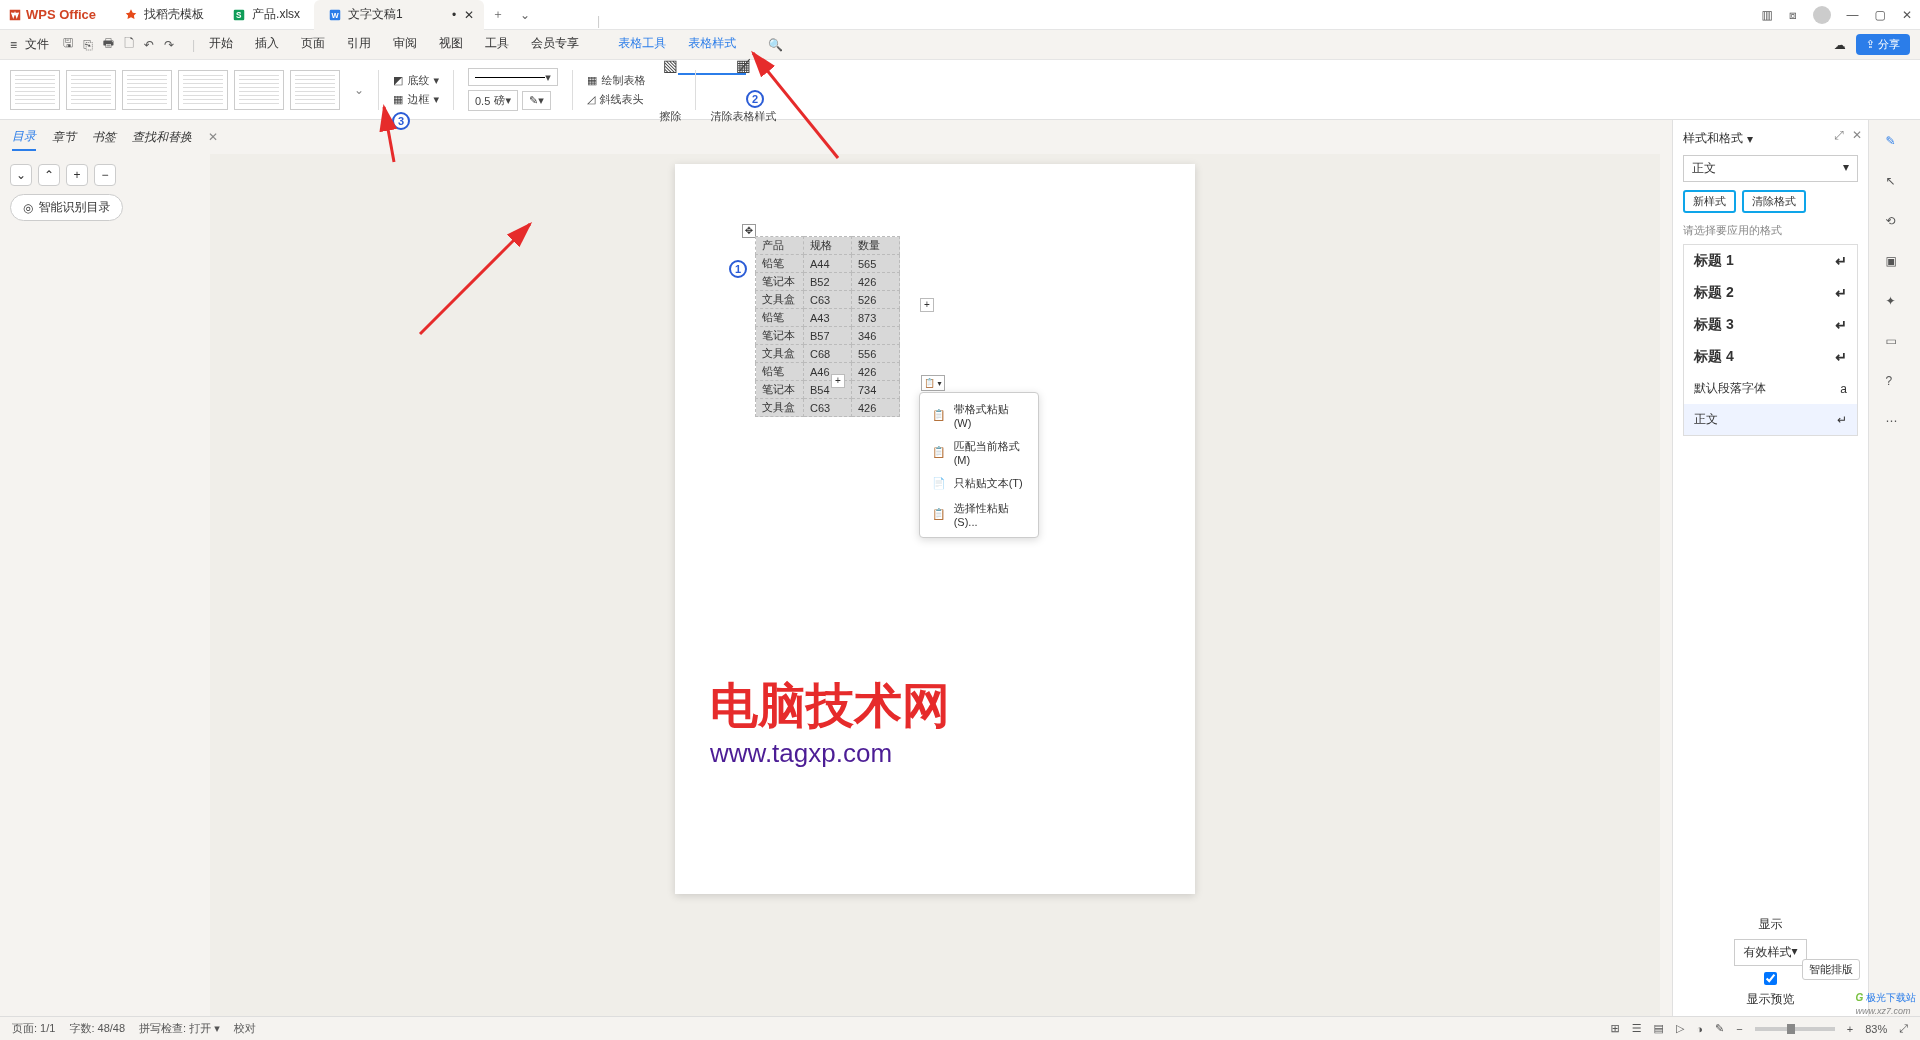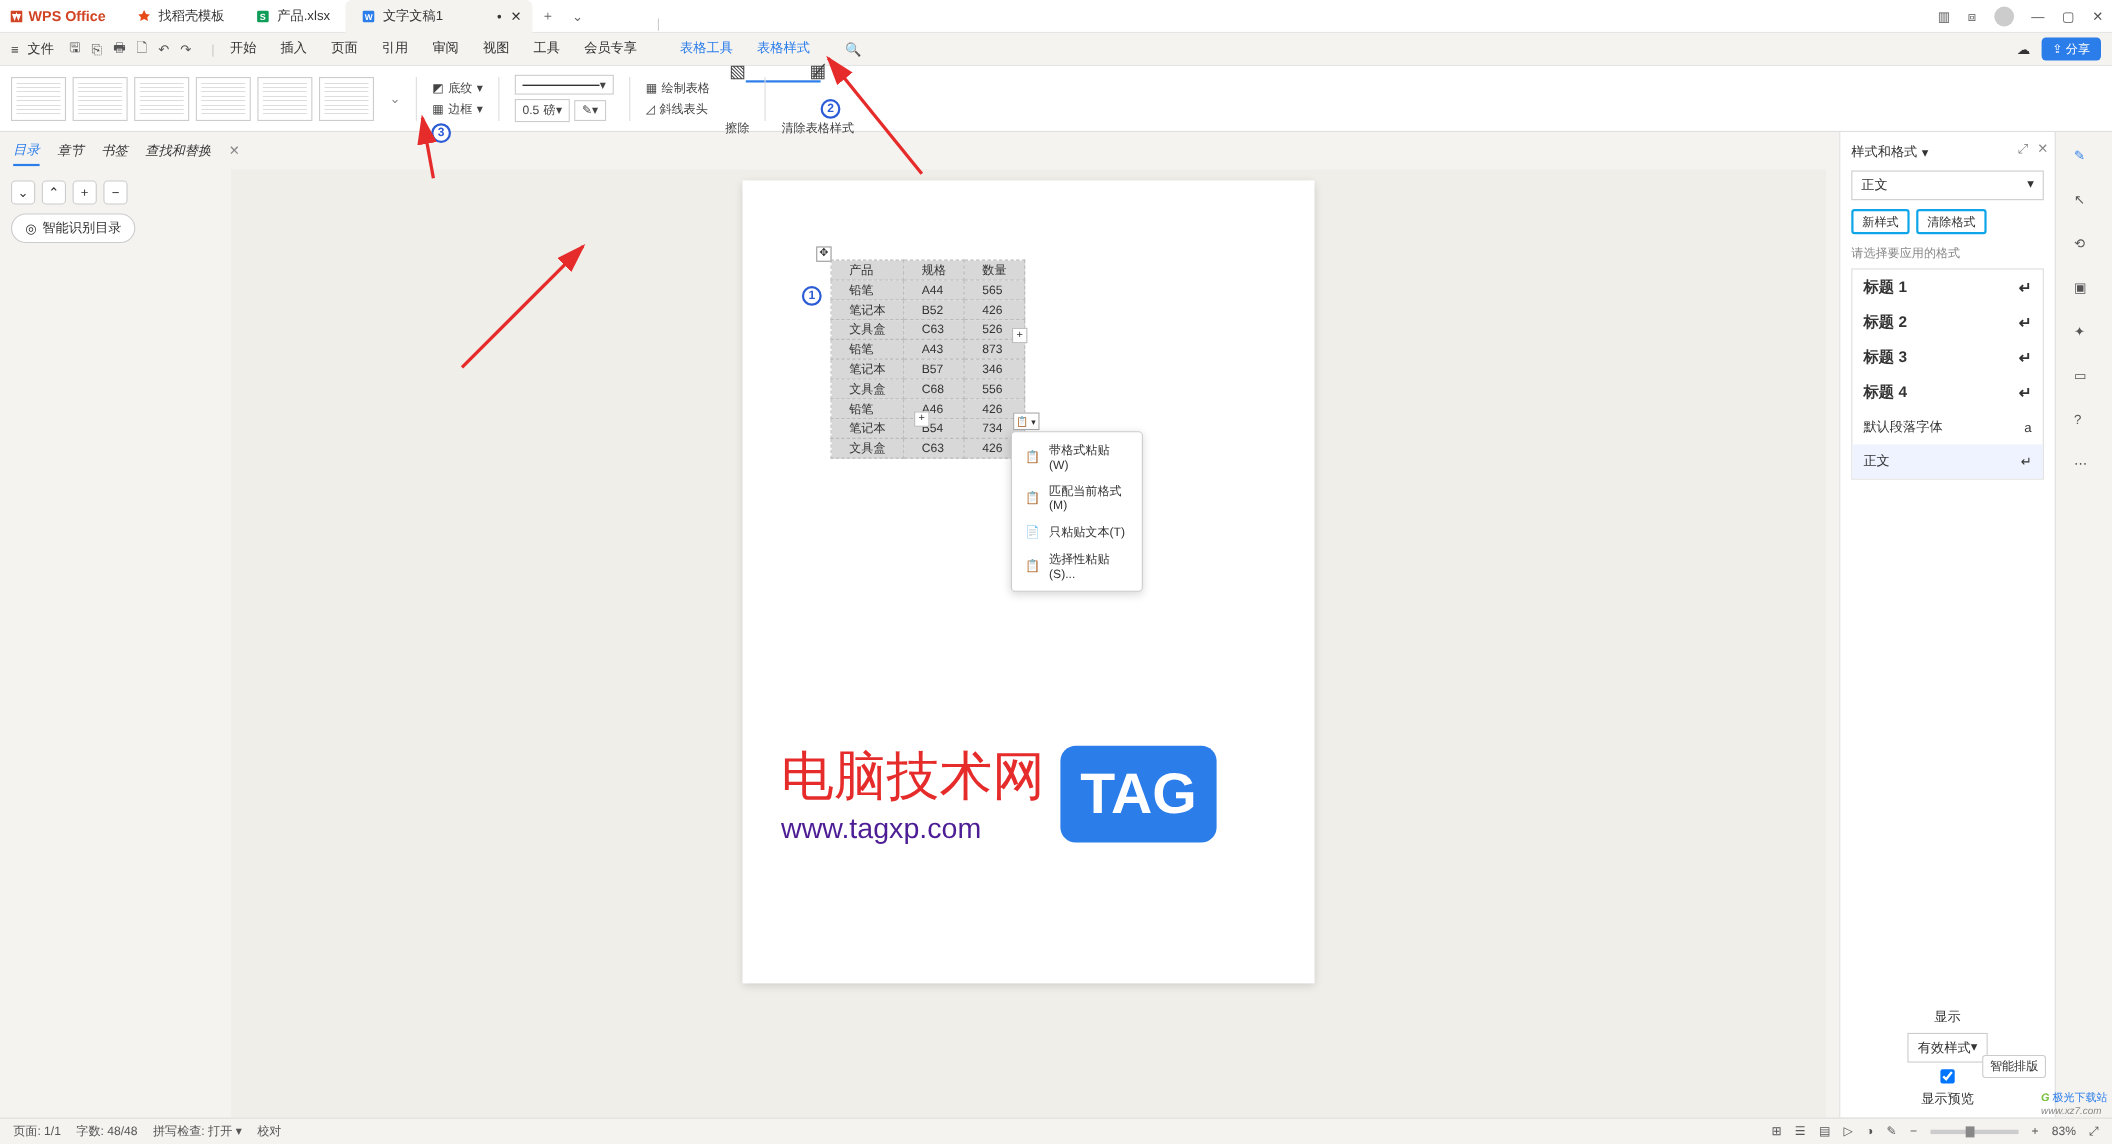--- a/index.html
+++ b/index.html
@@ -52,21 +52,21 @@
   .side-tools .tbtn { width:22px; height:22px; border:1px solid #ccc; border-radius:4px; display:flex; align-items:center; justify-content:center; background:#fff;}
   .smart-btn { border:1px solid #ccc; border-radius:14px; padding:4px 12px; display:inline-flex; align-items:center; gap:5px; background:#fff;}
 
   
   .canvas-area { position:absolute; left:210px; right:260px; top:154px; bottom:24px; background:#f0eee9; overflow:hidden;}
   .page { position:absolute; left:50%; transform:translateX(-50%); top:10px; width:520px; height:730px; background:#fff; box-shadow:0 2px 8px rgba(0,0,0,0.15);}
 
   
   .tbl-handle { position:absolute; left:67px; top:60px; width:14px; height:14px; border:1px solid #999; background:#fff; font-size:10px; text-align:center; line-height:12px;}
   .tbl { position:absolute; left:80px; top:72px; border-collapse:collapse; font-size:11px;}
-  .tbl td { border:1px dashed #bbb; padding:1px 16px; background:#d8d8d8; min-width:48px;}
+  .tbl td { border:1px dashed #bbb; padding:1px 6px; background:#d8d8d8; min-width:48px;}
   .tbl tr:first-child td{ font-weight:normal;}
   .tbl-add-r { position:absolute; width:14px; height:14px; border:1px solid #bbb; background:#fff; font-size:10px; text-align:center; line-height:12px;}
 
   
   .paste-btn { position:absolute; left:246px; top:211px; width:24px; height:16px; border:1px solid #aaa; background:#fff; display:flex; align-items:center; justify-content:center; gap:2px;}
   .paste-menu { position:absolute; left:244px; top:228px; width:120px; background:#fff; border:1px solid #ccc; border-radius:4px; box-shadow:0 2px 8px rgba(0,0,0,0.15); padding:4px 0;}
   .paste-menu .pm-item { padding:5px 12px; display:flex; align-items:center; gap:8px; cursor:pointer; font-size:11px;}
 
   
   .arrow { position:absolute; pointer-events:none;}
@@ -343,24 +343,23 @@
         <marker id="ah1" markerWidth="10" markerHeight="10" refX="8" refY="3" orient="auto">
           <path d="M0,0 L0,6 L9,3 z" fill="#e62b2b"></path>
         </marker>
       </defs>
     <line x1="10" y1="130" x2="120" y2="20" stroke="#e62b2b" stroke-width="3" marker-end="url(#ah1)"></line>
   </svg>
 
   <div class="watermark" style="left:500px; top:520px;">
     <div style="display:flex; align-items:center; gap:14px;">
       <div>
-        <div style="color:#e62b2b; font-size:48px; font-weight:normal;">电脑技术网</div>
+        <div style="color:#e62b2b; font-size:48px; font-weight:bold;">电脑技术网</div>
         <div style="color:#4c1d95; font-size:26px;">www.tagxp.com</div>
       </div>
-      <div style="background:#2b7de9; color:#fff; font-size:52px; font-weight:bold; padding:14px 18px; border-radius:14px;">TAG</div>
     </div>
   </div>
 </div>
 
 <div class="callout-num" style="left:746px; top:90px;">2</div>
 
 <div class="callout-num" style="left:392px; top:112px;">3</div>
 
 <svg class="arrow" style="left:748px; top:48px; width:120px; height:120px;">
   <defs>

